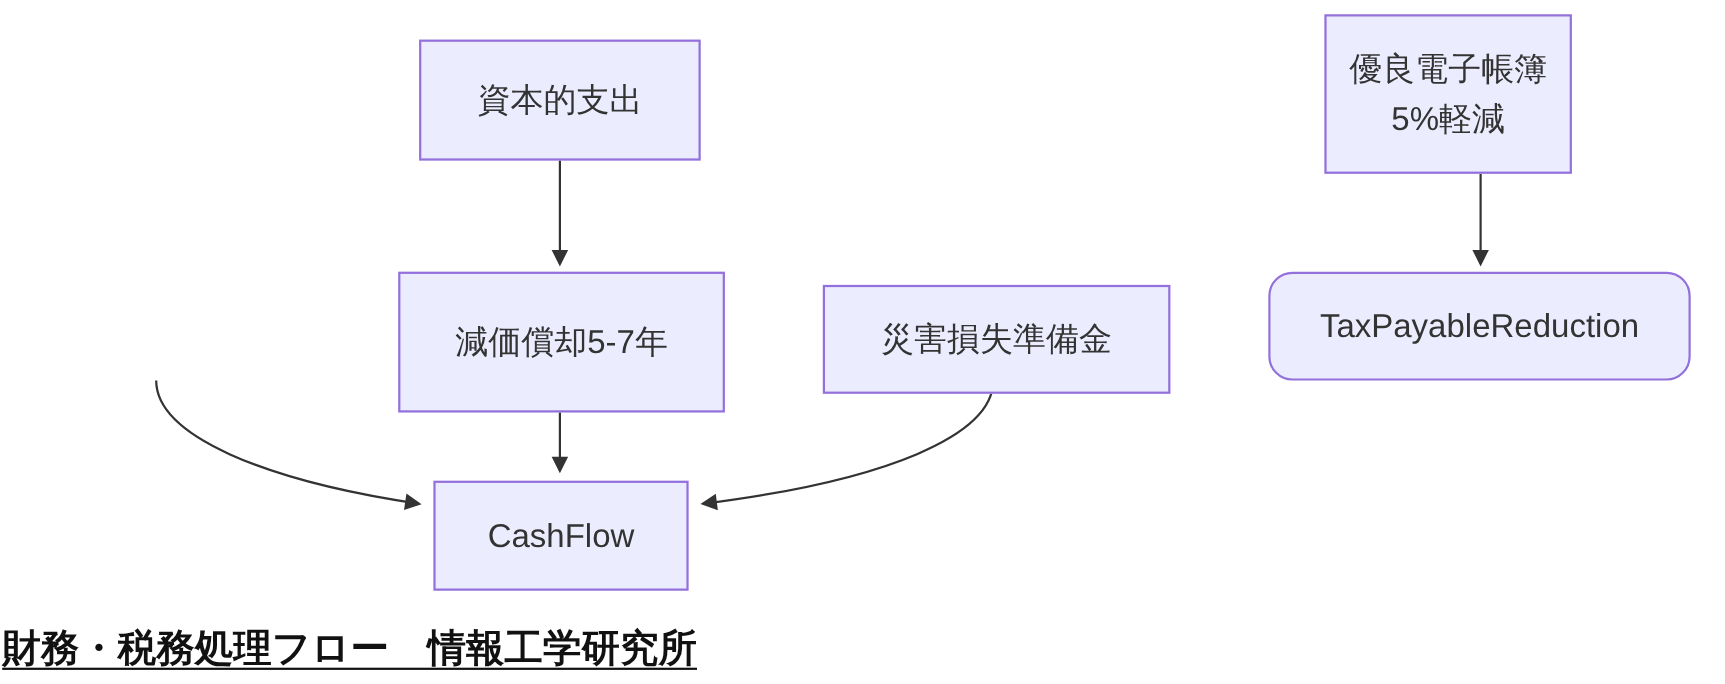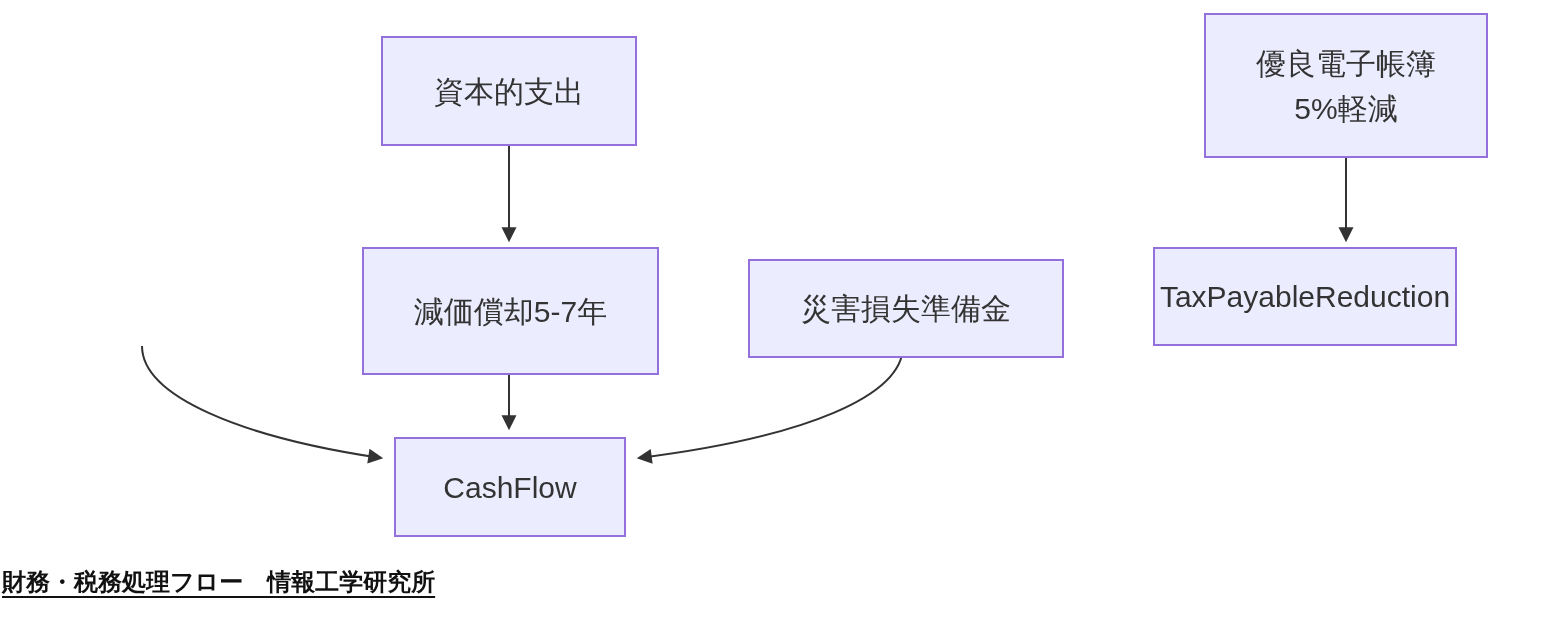--- a/index.html
+++ b/index.html
@@ -37,31 +37,31 @@
     font-size: 30px;
     line-height: 1.5;
     display: flex;
     flex-direction: column;
     align-items: center;
     justify-content: center;
     text-align: center;
     white-space: nowrap;
   }
   #n-capital       { left: 381px;  top: 36px;  width: 256px; height: 110px;  }
-  #n-ledger        { left: 1204px; top: 13px;  width: 284px; height: 145px; }
+  #n-ledger        { left: 1204px; top: 13px;  width: 225px; height: 145px; }
   #n-repair        { left: 14px;   top: 247px; width: 256px; height: 99px;  }
   #n-depreciation  { left: 362px;  top: 247px; width: 297px; height: 128px;  }
   #n-disaster      { left: 748px;  top: 247px; width: 316px; height: 99px; margin-top: 12px;  }
-  #n-taxreduction  { left: 1153px; top: 247px; width: 304px; height: 99px;  }
+  #n-taxreduction  { left: 1153px; top: 247px; width: 384px; height: 99px; border-radius: 22px;  }
   #n-cashflow      { left: 394px;  top: 437px; width: 232px; height: 100px; text-align: center; }
   .caption {
     position: absolute;
     left: 2px;
     top: 566px;
-    font-size: 24px;
+    font-size: 35px;
     font-weight: bold;
     color: #111111;
     text-decoration: underline;
     text-decoration-thickness: 2px;
     text-underline-offset: 6px;
     white-space: pre;
   }
 </style>
 </head>
 <body>

